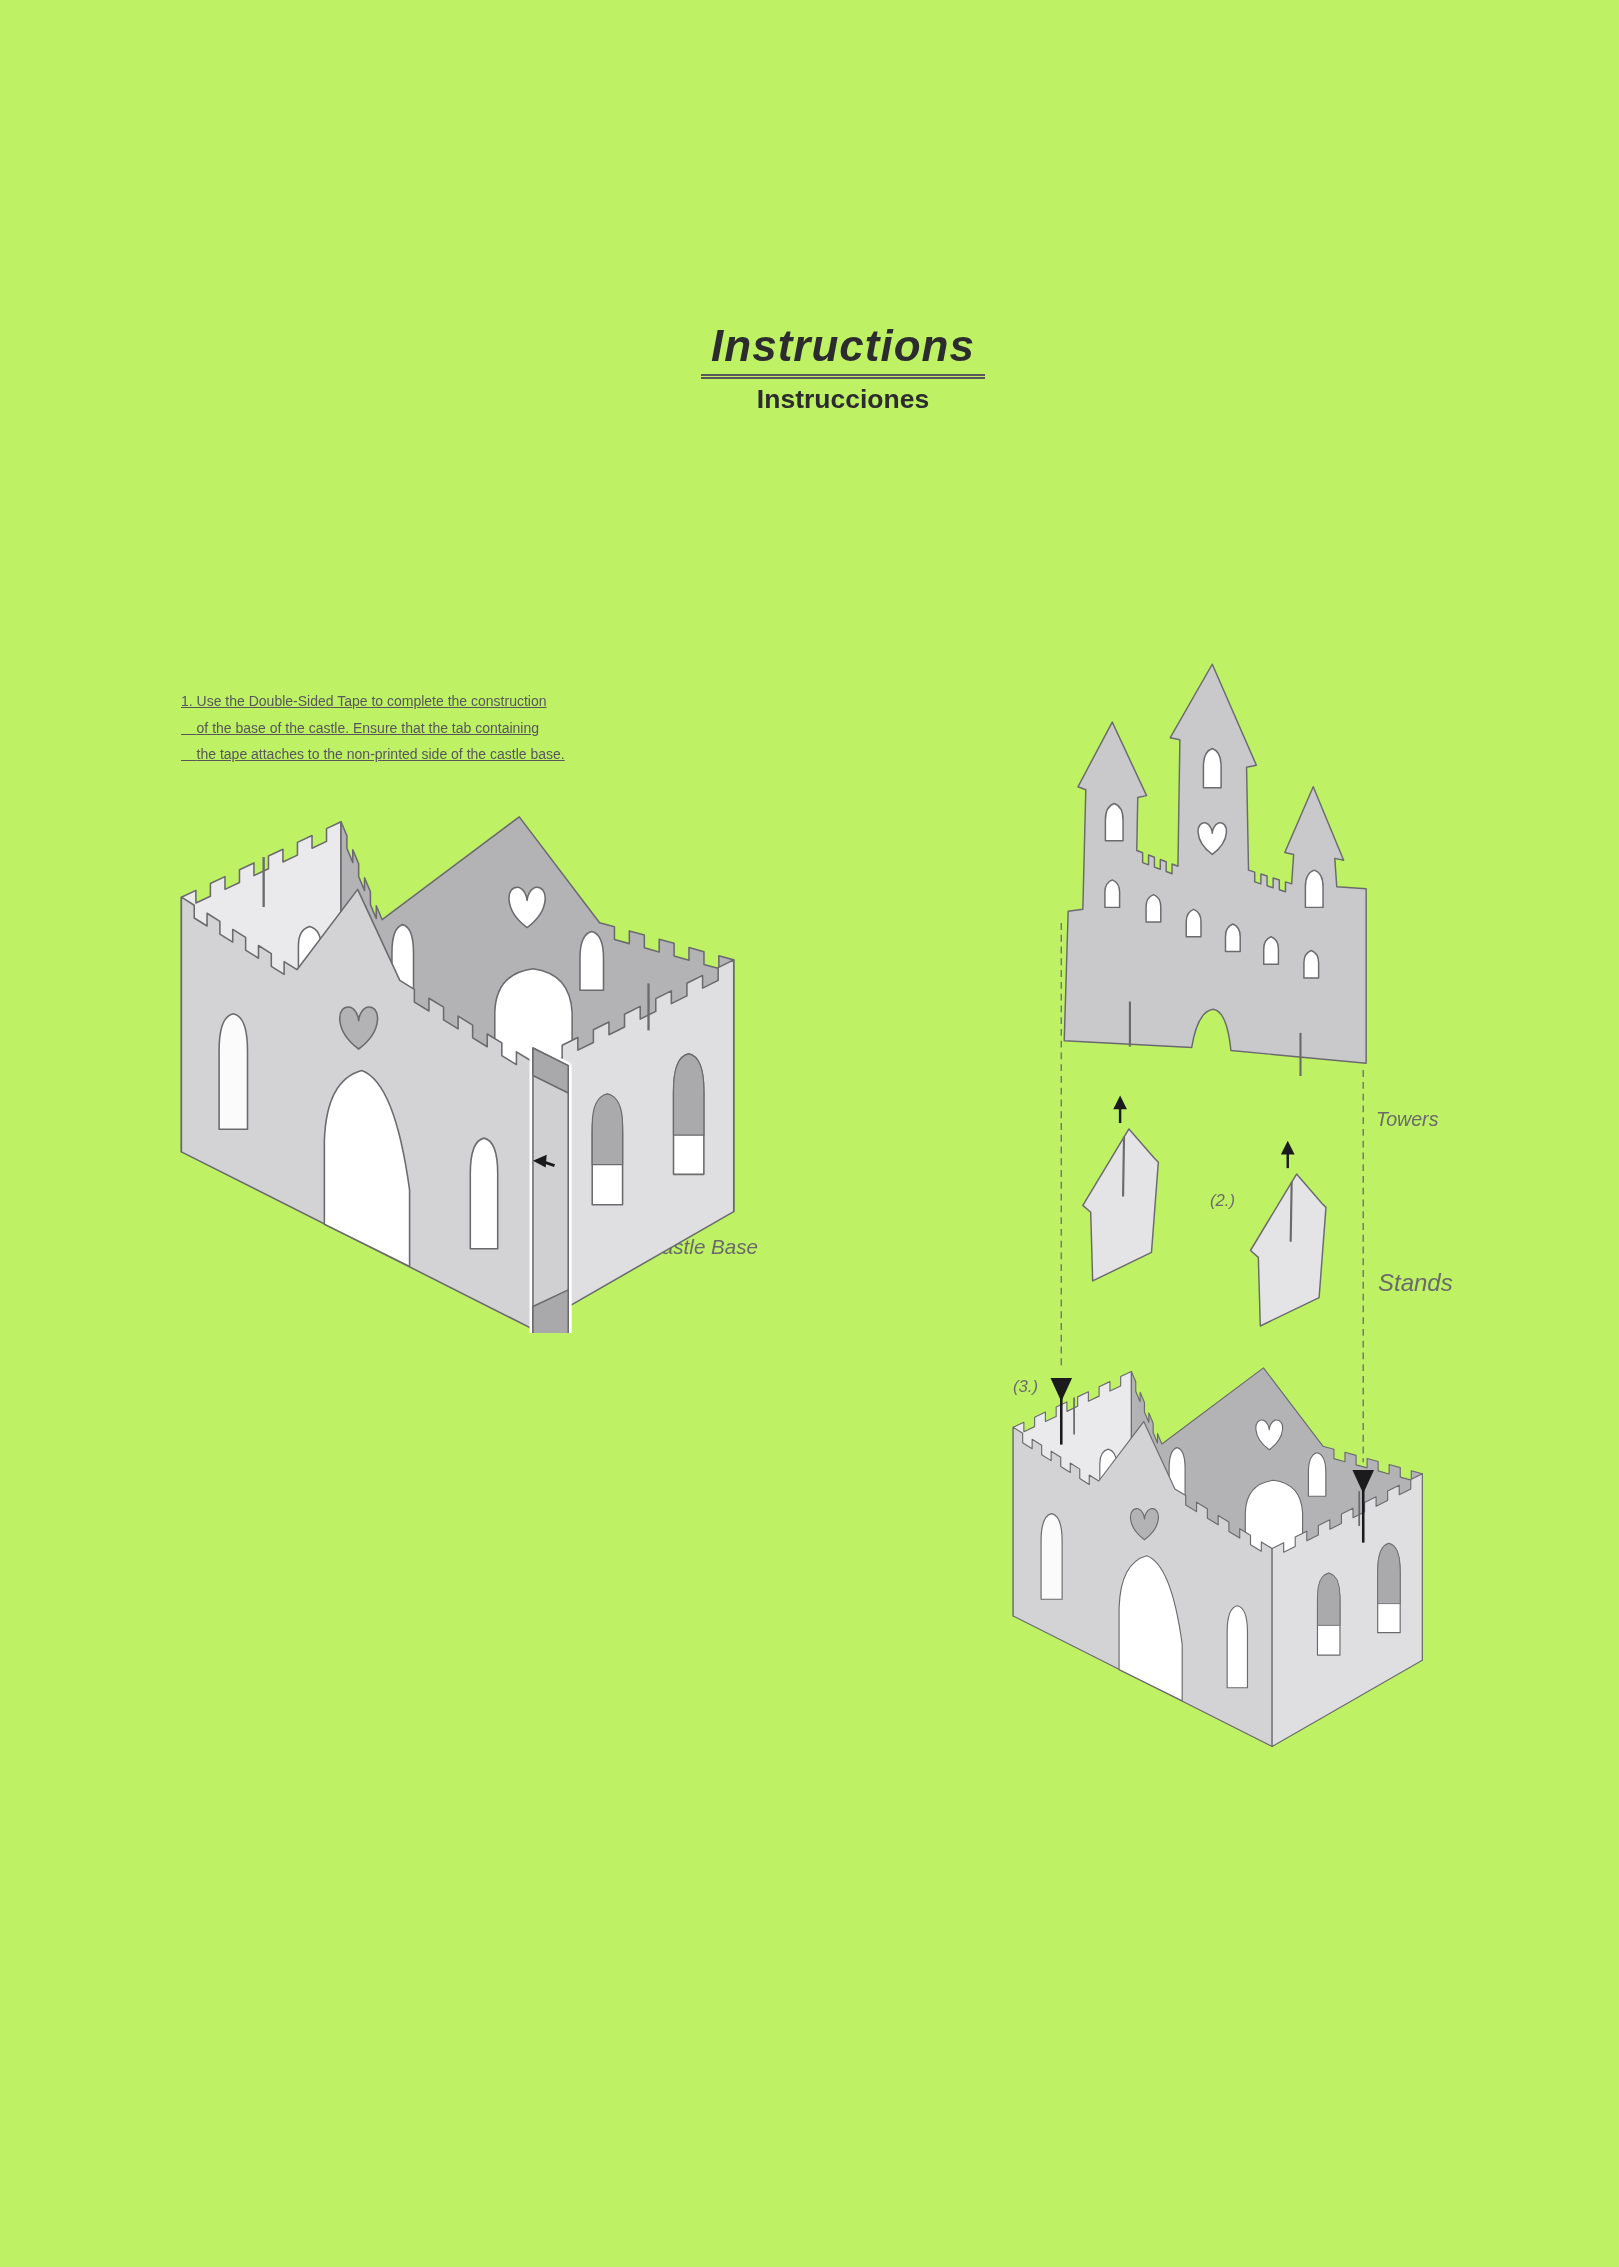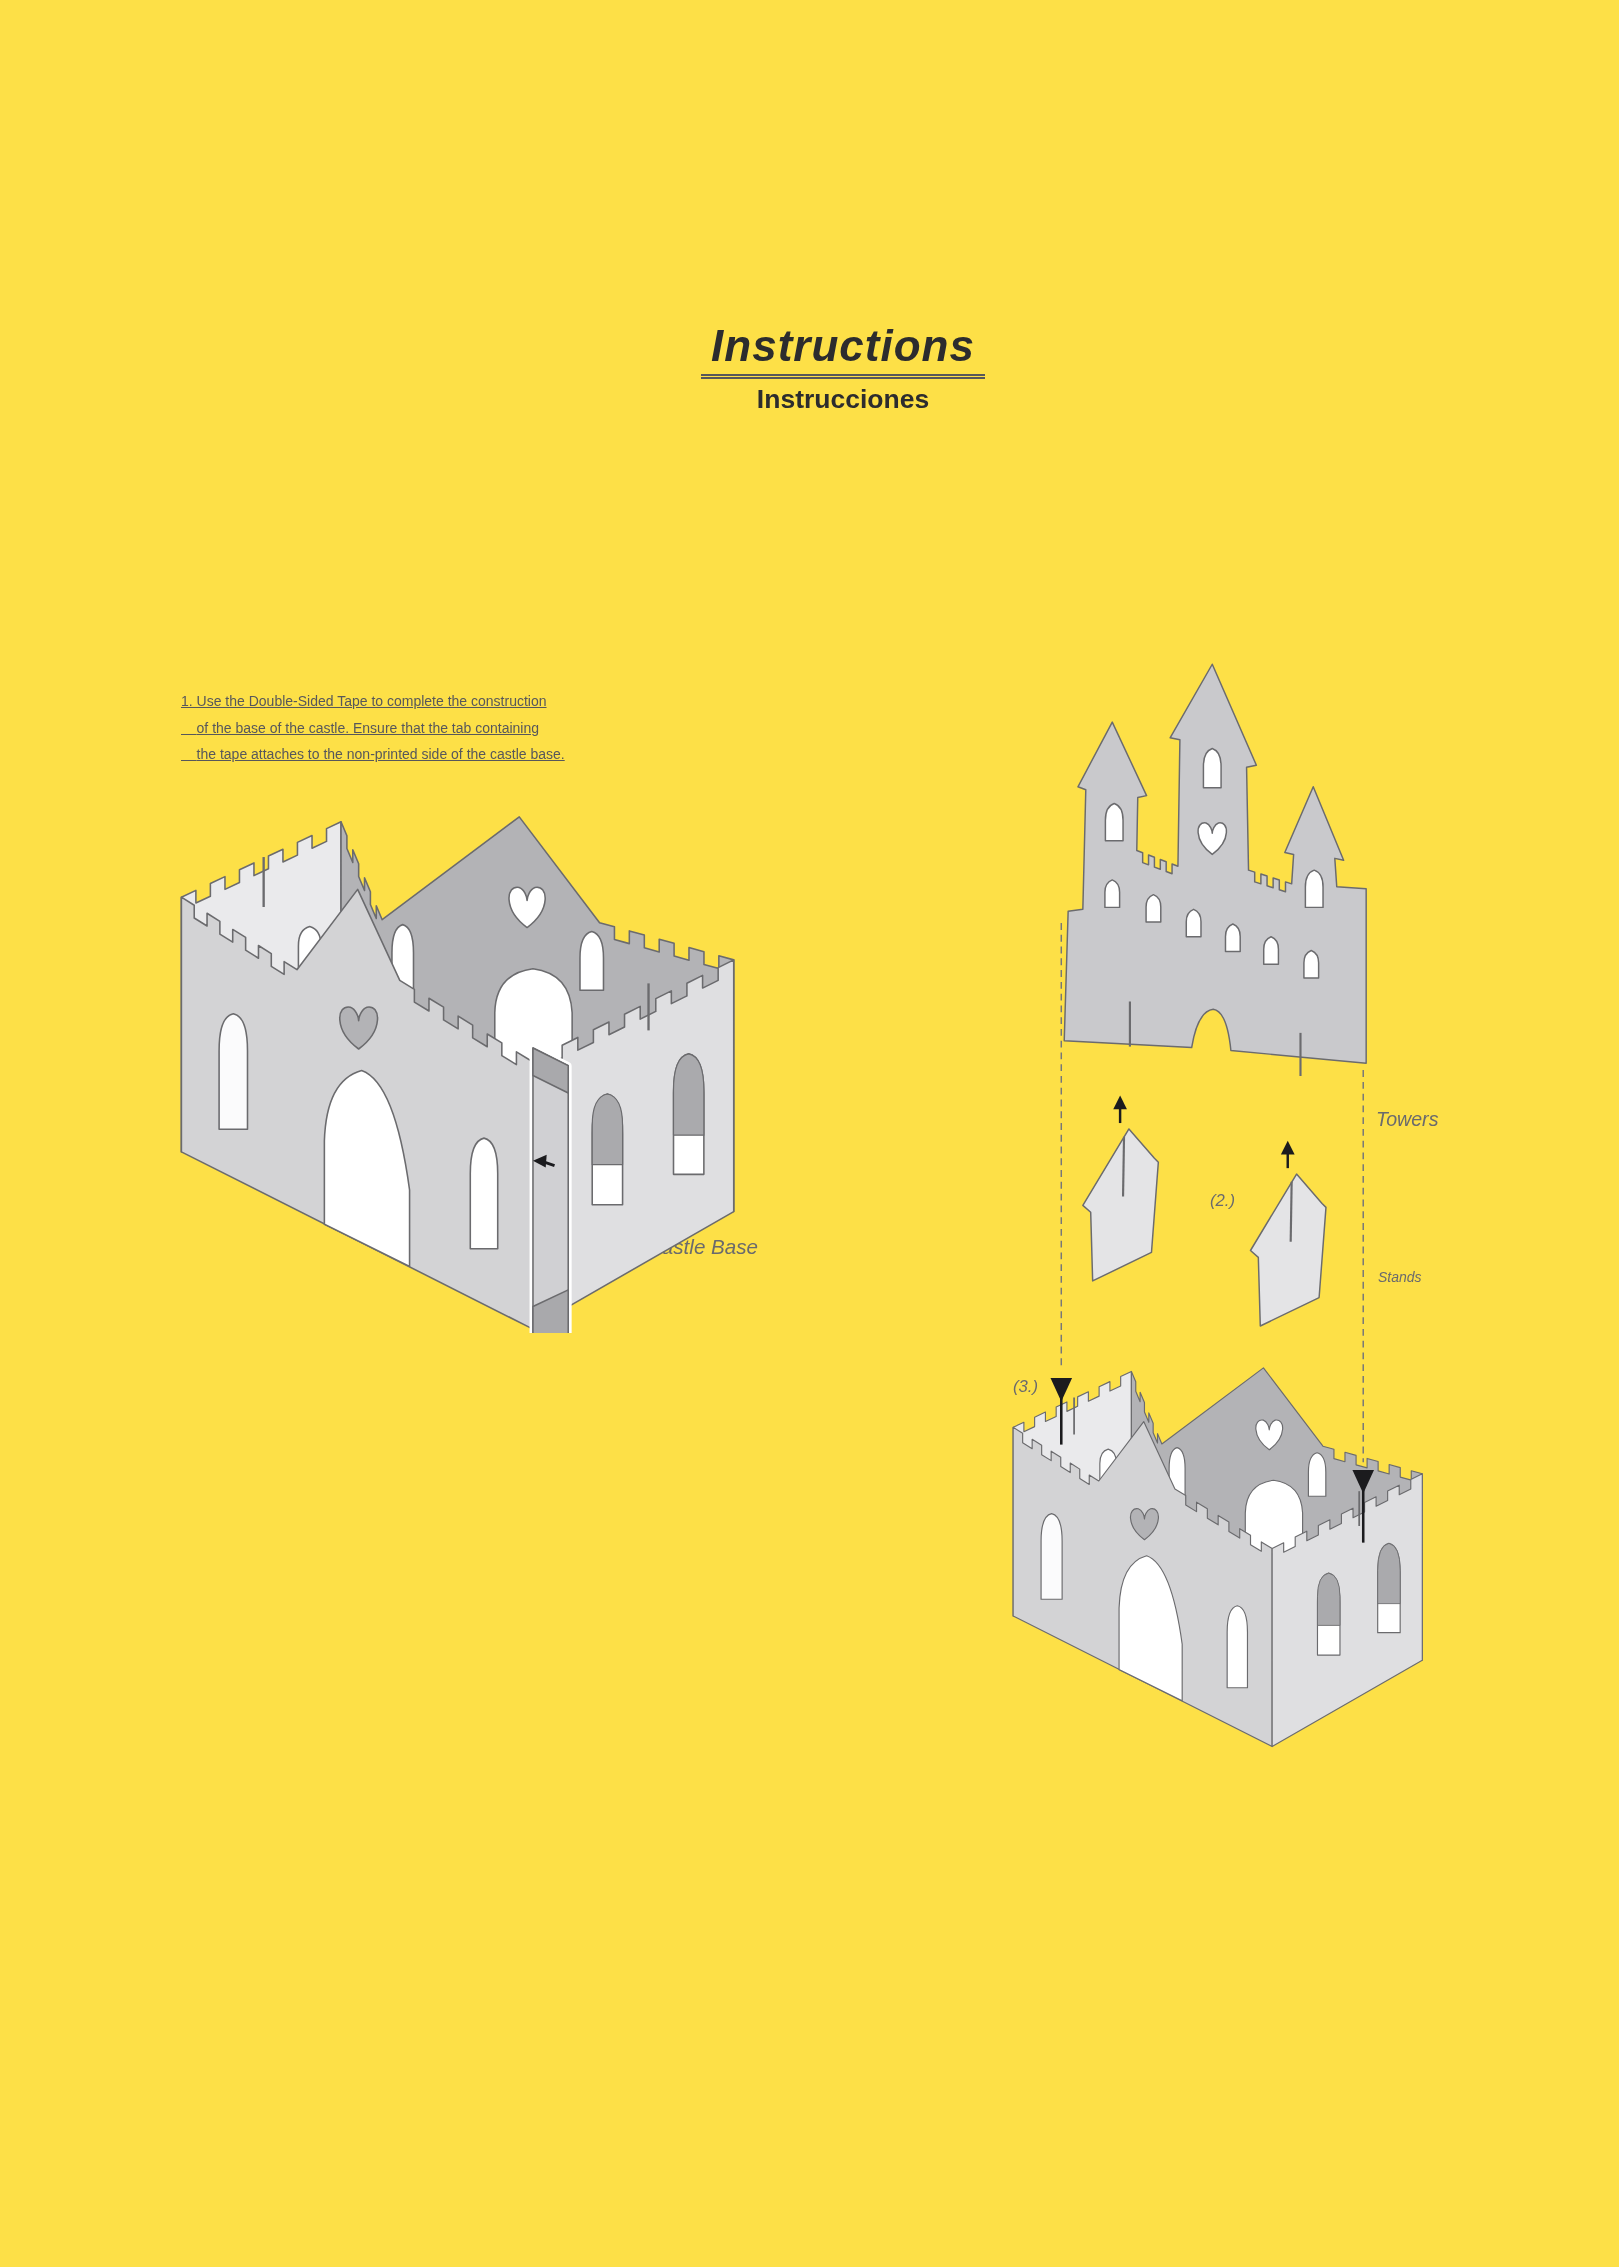--- a/index.html
+++ b/index.html
@@ -1,33 +1,33 @@
 <!DOCTYPE html>
 <html style="--text-title: #2c2c2e; --text-body: #57575b; --text-label: #6a6a6d; --underline: #58585a; --outline: #6b6b6e; --wall-back-left: #eaeaec; --wall-back-right: #b3b3b6; --wall-front-left: #d3d3d5; --wall-front-right: #dfdfe1; --towers-piece: #c9c9cc; --stand: #e4e4e6; --window-inner: #aaaaad; --tab-light: #d0d0d3; --tab-dark: #a9a9ac; --arrow-black: #1b1b1e;"><head>
 <meta charset="utf-8">
 <style>
   html,body{margin:0;padding:0;background:#ffffff;}
-  .page{position:relative;width:1619px;height:2267px;background:#fde047;overflow:hidden;
+  .page{position:relative;width:1619px;height:2267px;background:#bef264;overflow:hidden;
         font-family:"Liberation Sans",sans-serif;}
   .abs{position:absolute;}
   .title-wrap{left:608px;top:321px;width:470px;text-align:center;}
   .title-main{display:inline-block;margin:0;font-size:44px;font-weight:800;font-style:italic;
               color:var(--text-title);letter-spacing:1px;padding:0 9.8px 2.9px 9.8px;
               border-bottom:5.9px double var(--underline);}
   .title-sub{margin:5px 0 0 0;font-size:26.5px;font-weight:700;color:var(--text-title);}
   .step-text{white-space:pre-wrap;color:var(--text-body);}
   #step1{left:181px;top:688px;font-size:14px;line-height:26.5px;width:627px;text-decoration:underline;}
   #step2{left:1004px;top:1803px;font-size:19px;line-height:27.4px;width:549px;}
   #step3{left:1004px;top:1883px;font-size:19px;line-height:27.4px;width:549px;}
   .part-label{color:var(--text-label);font-style:italic;}
   #label-castle-base{left:647px;top:1235px;font-size:20.6px;}
   #label-fig1{left:550px;top:1270px;font-size:16.7px;}
   #label-towers{left:1376px;top:1108px;font-size:19.6px;}
   #label-fig2{left:1210px;top:1191px;font-size:16.7px;}
-  #label-stands{left:1378px;top:1269px;font-size:14px;}
+  #label-stands{left:1378px;top:1269px;font-size:24px;}
   #label-fig3{left:1013px;top:1377px;font-size:16.7px;}
   svg{display:block;}
 </style>
 </head>
 <body>
 
 <div class="page">
 
   <div class="abs title-wrap">
     <h1 class="title-main">Instructions</h1>

